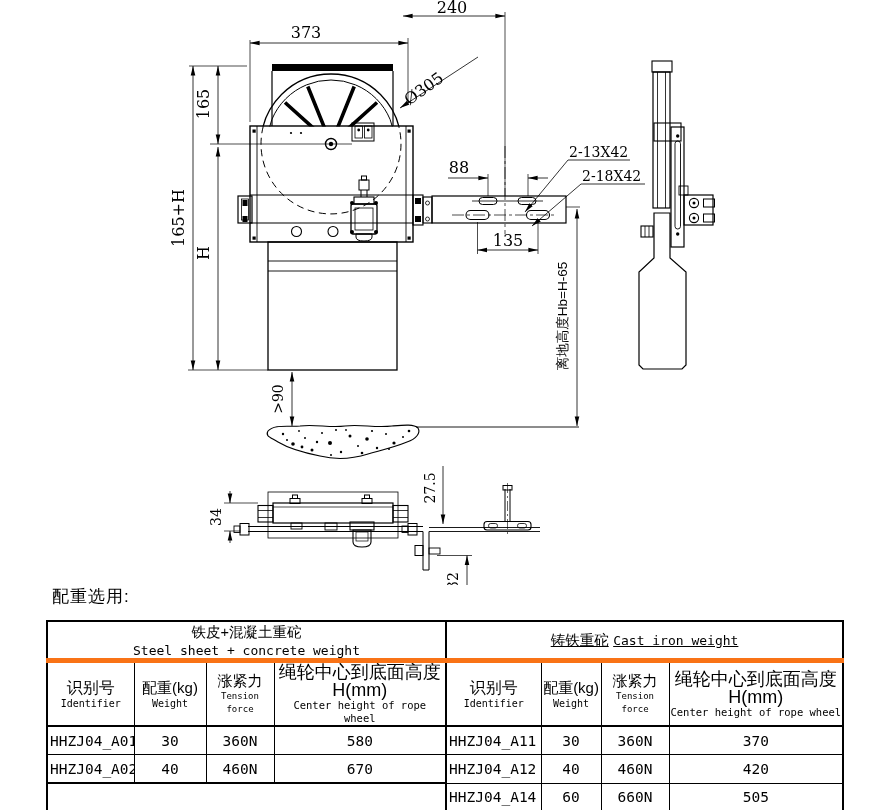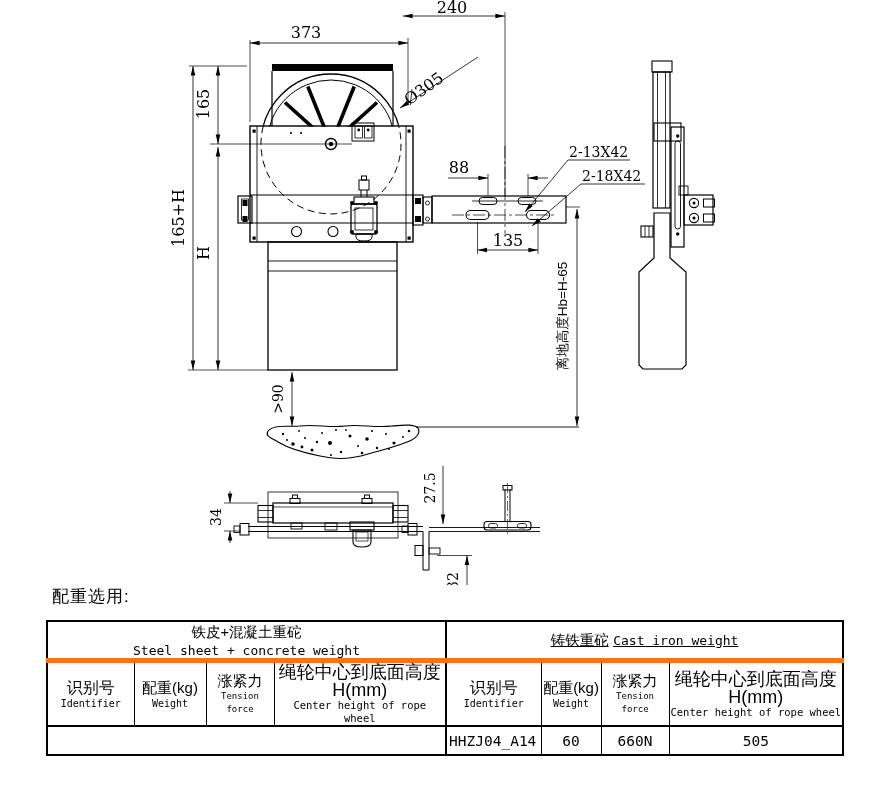--- a/index.html
+++ b/index.html
@@ -339,20 +339,40 @@
     <td class="c3">
       <div class="ccn">涨紧力</div>
       <div class="cen mono">Tension force</div>
             </td>
     <td class="c4">
       <div class="ccn">绳轮中心到底面高度H(mm)</div>
       <div class="cen mono">Center height of rope wheel</div>
             </td>
   </tr>
   <tr class="dr">
+    <td class="idc">HHZJ04_A01</td>
+    <td>30</td>
+    <td>360N</td>
+    <td>580</td>
+    <td class="idc hdiv">HHZJ04_A11</td>
+    <td>30</td>
+    <td>360N</td>
+    <td>370</td>
+  </tr>
+  <tr class="dr">
+    <td class="idc">HHZJ04_A02</td>
+    <td>40</td>
+    <td>460N</td>
+    <td>670</td>
+    <td class="idc hdiv">HHZJ04_A12</td>
+    <td>40</td>
+    <td>460N</td>
+    <td>420</td>
+  </tr>
+  <tr class="dr">
     <td colspan="4" class="emptyrow"></td>
     <td class="idc hdiv">HHZJ04_A14</td>
     <td>60</td>
     <td>660N</td>
     <td>505</td>
   </tr>
 </tbody>
       </table>
 </div>
 

